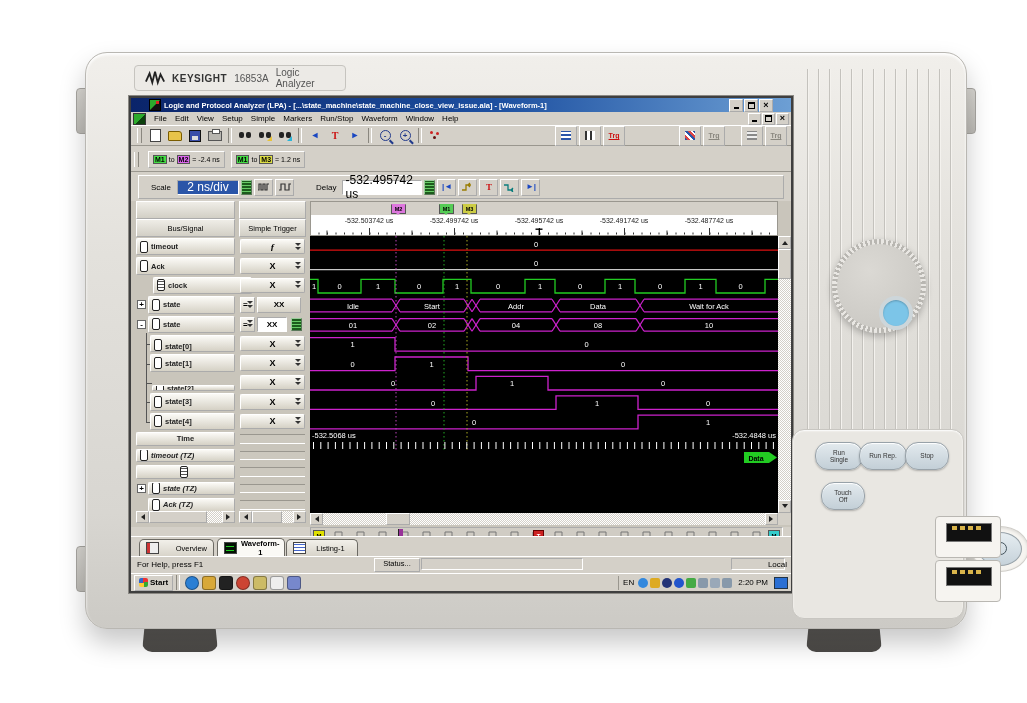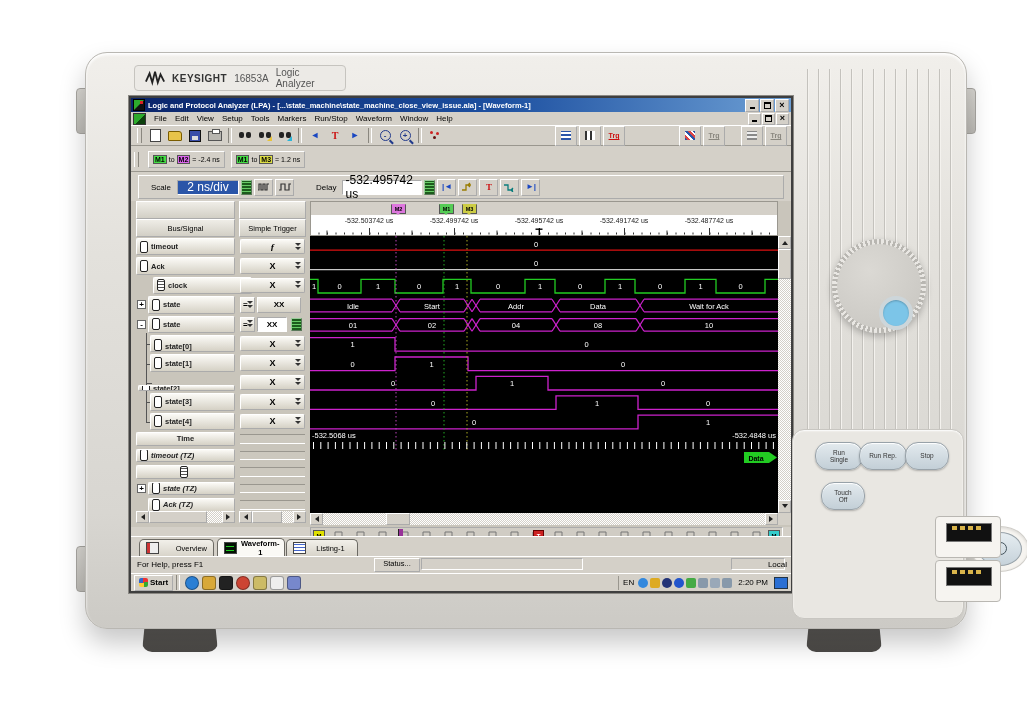--- a/index.html
+++ b/index.html
@@ -41,21 +41,21 @@
   .pglyph::after{content:"";position:absolute;left:3.6px;top:-4px;width:1.8px;height:7px;background:#44535c;}
   .usb{position:absolute;left:142px;width:64px;height:40px;background:#f6f4f0;border:1px solid #b9b7b2;border-radius:4px;}
   .usb .slot{position:absolute;left:10px;top:6px;width:44px;height:17px;background:#111;border:1px solid #777;}
   .usb .pins{position:absolute;left:16px;top:9px;width:32px;height:4px;
     background:repeating-linear-gradient(90deg,#d9b44a 0 5px,#111 5px 8px);}
   
   #screen{position:absolute;left:43px;top:43px;width:660px;height:493px;background:#d4d0c8;
     border:2px solid #3f3f3f;box-shadow:0 0 0 1px #8a8883;}
   #app{position:relative;width:660px;height:493px;font-size:8px;color:#000;overflow:hidden;}
   #titlebar{position:absolute;left:0;top:0;right:0;height:14px;
-    background:linear-gradient(90deg,#0a246a,#1c4fa0 55%,#6d9fd4);display:flex;align-items:center;padding:0 2px;box-sizing:border-box;}
+    background:linear-gradient(90deg,#0a246a,#1c4fa0 55%,#6d9fd4);display:flex;align-items:center;padding:0 18px;box-sizing:border-box;}
   #titlebar .appico{width:10px;height:10px;margin-right:3px;flex:none;
     background:linear-gradient(135deg,#2daa2d 48%,#111 52%);border:1px solid #000;position:relative;}
   #titlebar .appico::after{content:"";position:absolute;right:1px;top:1px;width:3px;height:3px;background:#d22;}
   #title{color:#fff;font-weight:bold;font-size:7.5px;white-space:nowrap;overflow:hidden;flex:1;}
   .winbtn{width:12px;height:11px;margin-left:1px;background:#d4d0c8;border:1px outset #fff;flex:none;
     display:flex;align-items:center;justify-content:center;font-size:7px;line-height:1;}
   .wb-min::before{content:"";width:5px;height:2px;background:#000;margin-top:5px;}
   .wb-rest::before{content:"";width:5px;height:4px;border:1px solid #000;border-top-width:2px;}
   .wb-close::before{content:"×";font-size:9px;font-weight:bold;}
   #menubar{position:absolute;left:0;top:14px;right:0;height:13px;background:#d4d0c8;display:flex;align-items:center;padding:0 2px;box-sizing:border-box;}
@@ -208,21 +208,21 @@
           <span class="winbtn wb-close"></span>
         </div>
 
         <div id="menubar">
           <span class="appico2"></span>
           <span id="menus" style="display:flex">
               <span class="menu">File</span>
               <span class="menu">Edit</span>
               <span class="menu">View</span>
               <span class="menu">Setup</span>
-              <span class="menu">Tools</span>
+              <span class="menu">Simple</span>
               <span class="menu">Markers</span>
               <span class="menu">Run/Stop</span>
               <span class="menu">Waveform</span>
               <span class="menu">Window</span>
               <span class="menu">Help</span>
             </span>
           <span class="spacer"></span>
           <span class="winbtn small wb-min"></span>
           <span class="winbtn small wb-rest"></span>
           <span class="winbtn small wb-close"></span>
@@ -457,21 +457,21 @@
             </div>
             <div class="trig-cell" style="left: 108px; top: 153.4px; width: 67px; height: 18.4px;">
               <div class="trig-btn">
                 <span>X</span>
                 <span class="chev"></span>
               </div>
             </div>
             <div class="row-cell" style="left: 5px; top: 172.8px; width: 99px; height: 18.4px;">
               <span class="treev" style="height: 19.4px;"></span>
               <span class="treeh"></span>
-              <div class="row-btn" style="left: 2px; margin-top: 11px;">
+              <div class="row-btn" style="left: 16px; margin-top: 11px;">
                 <span class="sigico"></span>
                 <span class="lbl">state[2]</span>
               </div>
             </div>
             <div class="trig-cell" style="left: 108px; top: 172.8px; width: 67px; height: 18.4px;">
               <div class="trig-btn">
                 <span>X</span>
                 <span class="chev"></span>
               </div>
             </div>

